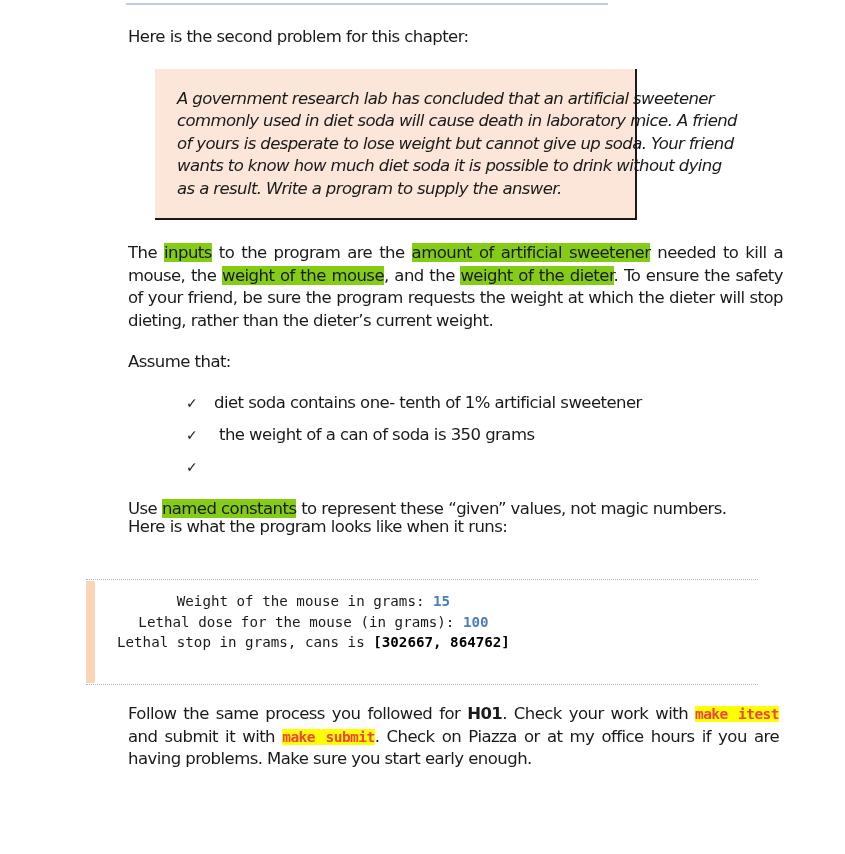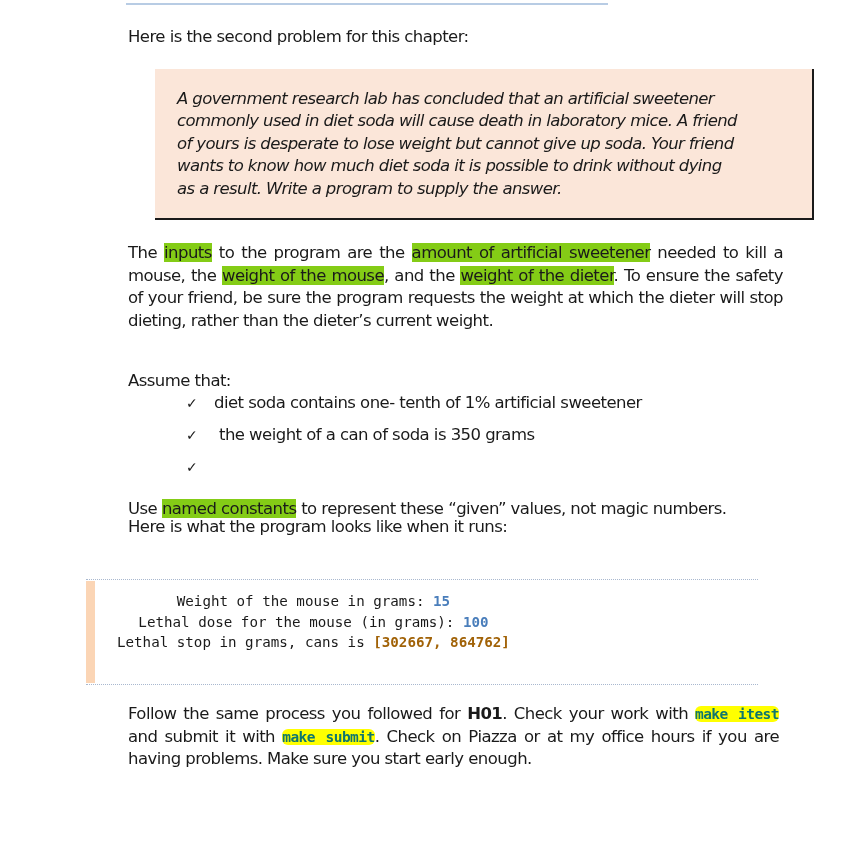--- a/index.html
+++ b/index.html
@@ -1,42 +1,42 @@
 <!DOCTYPE html>
 <html><head>
 <meta charset="utf-8">
 <style>
   html, body { margin: 0; padding: 0; background: #ffffff; }
   body { width: 845px; height: 854px; position: relative; overflow: hidden;
          font-family: "DejaVu Sans", sans-serif; color: #1a1a1a; }
   .top-rule { position: absolute; left: 126px; top: 3px; width: 482px; height: 2px; background: #b8cce4; }
   .p { position: absolute; left: 128px; font-size: 16.5px; letter-spacing: -0.55px; line-height: 22.5px; }
   .intro { top: 26px; }
-  .quote { position: absolute; left: 155px; top: 69px; width: 659px; height: 151px;
+  .quote { position: absolute; left: 155px; top: 69px; width: 482px; height: 151px;
            background: #fbe6d9; border-right: 2px solid #1a1a1a; border-bottom: 2px solid #1a1a1a; box-sizing: border-box; }
   .quote-text { position: absolute; left: 22px; top: 19px; width: 560px;
                 font-style: italic; font-size: 16.5px; letter-spacing: -0.6px; line-height: 22.4px; }
   .inputs { top: 242px; width: 655px; text-align: justify; }
   .hl { background: #84cc16; }
-  .assume { top: 370px; }
+  .assume { top: 351px; }
   .checks { position: absolute; left: 186px; top: 392px; font-size: 16.5px; letter-spacing: -0.55px; }
   .check-row { height: 32px; line-height: 22px; display: flex; }
   .check-mark { width: 28px; font-size: 14px; }
   .constants { top: 498px; }
   .runs { top: 516px; }
   .terminal { position: absolute; left: 86px; top: 579px; width: 672px; height: 104px;
               border-top: 1px dotted #a9b8cf; border-bottom: 1px dotted #a9b8cf; text-align: center; }
   .terminal-bar { position: absolute; left: 0; top: 1px; width: 9px; height: 102px; background: #fbd5b5; }
   .terminal-lines { position: absolute; left: 31px; top: 11px; font-family: "DejaVu Sans Mono", monospace;
                     font-size: 14.2px; line-height: 20.5px; white-space: pre; color: #1a1a1a; }
   .in { color: #4a7ebb; font-weight: bold; }
-  .out { color: #a16207; font-weight: bold; }
+  .out { color: #000000; font-weight: bold; }
   .follow { top: 703px; width: 651px; text-align: justify; }
   code.cmd { font-family: "DejaVu Sans Mono", monospace; font-weight: bold; font-size: 14.5px;
-             background: #ffff00; color: #0f766e; border-radius: 6px; }
+             background: #ffff00; color: #ef4444; }
 </style>
 </head>
 <body>
 
 <div class="top-rule"></div>
 
 <div class="p intro">Here is the second problem for this chapter:</div>
 
 <div class="quote">
   <div class="quote-text">A government research lab has concluded that an artificial sweetener commonly used in diet soda will cause death in laboratory mice. A friend of yours is desperate to lose weight but cannot give up soda. Your friend wants to know how much diet soda it is possible to drink without dying as a result. Write a program to supply the answer.</div>

